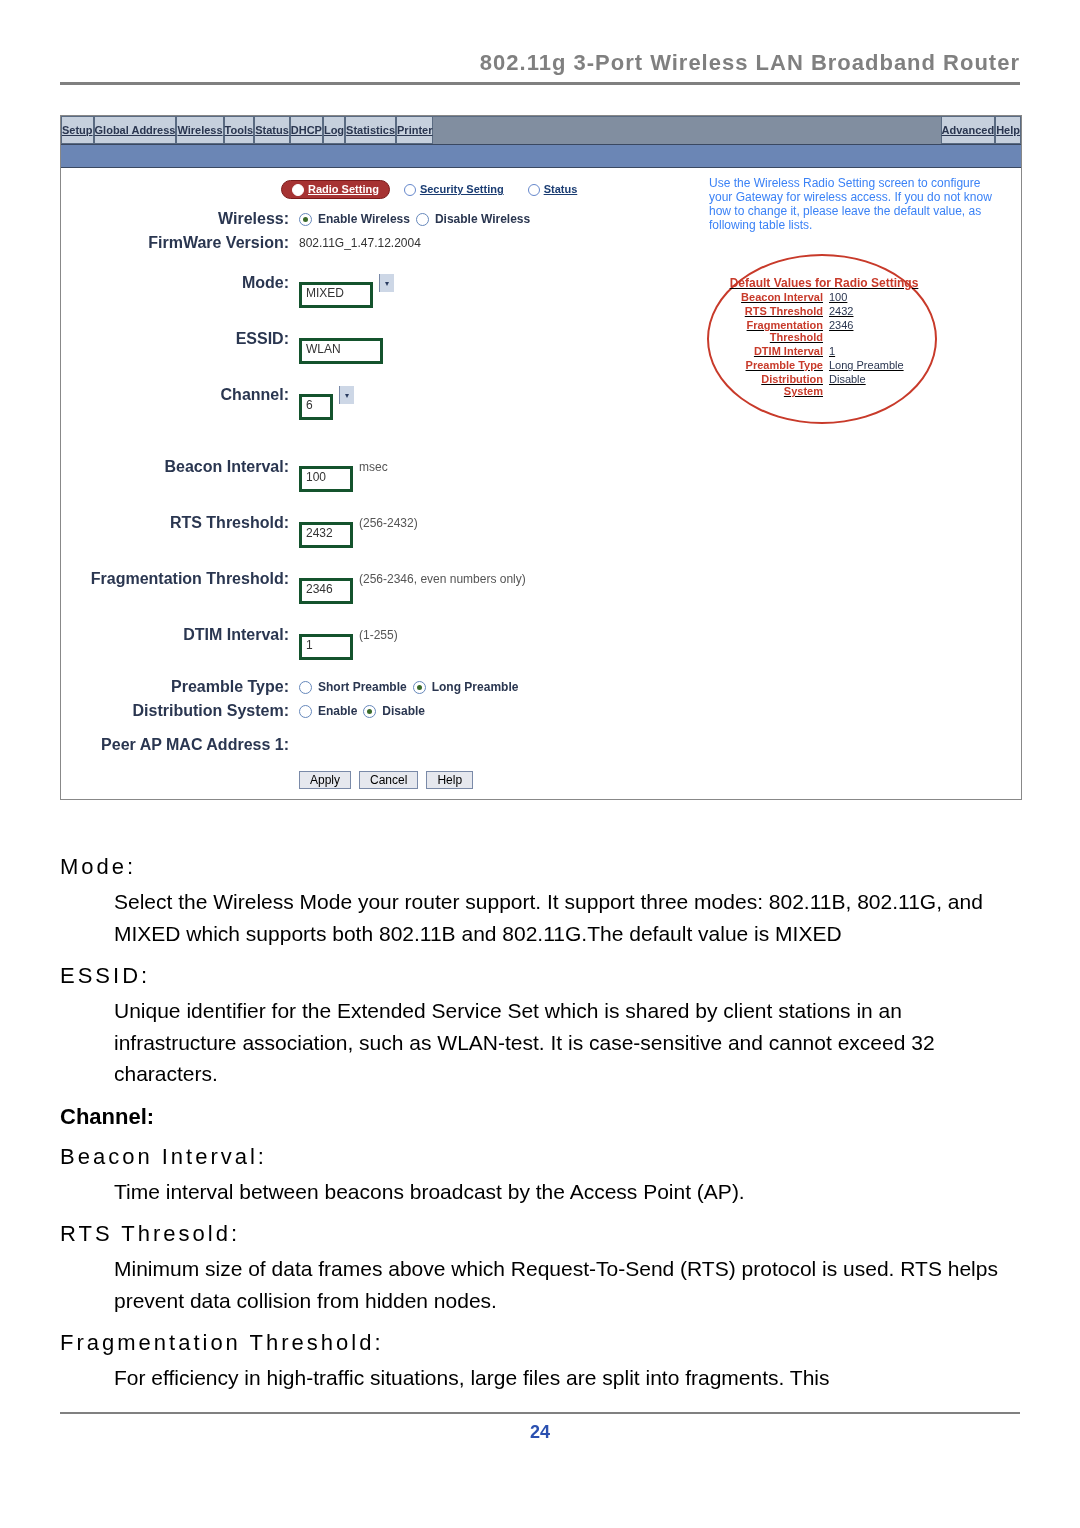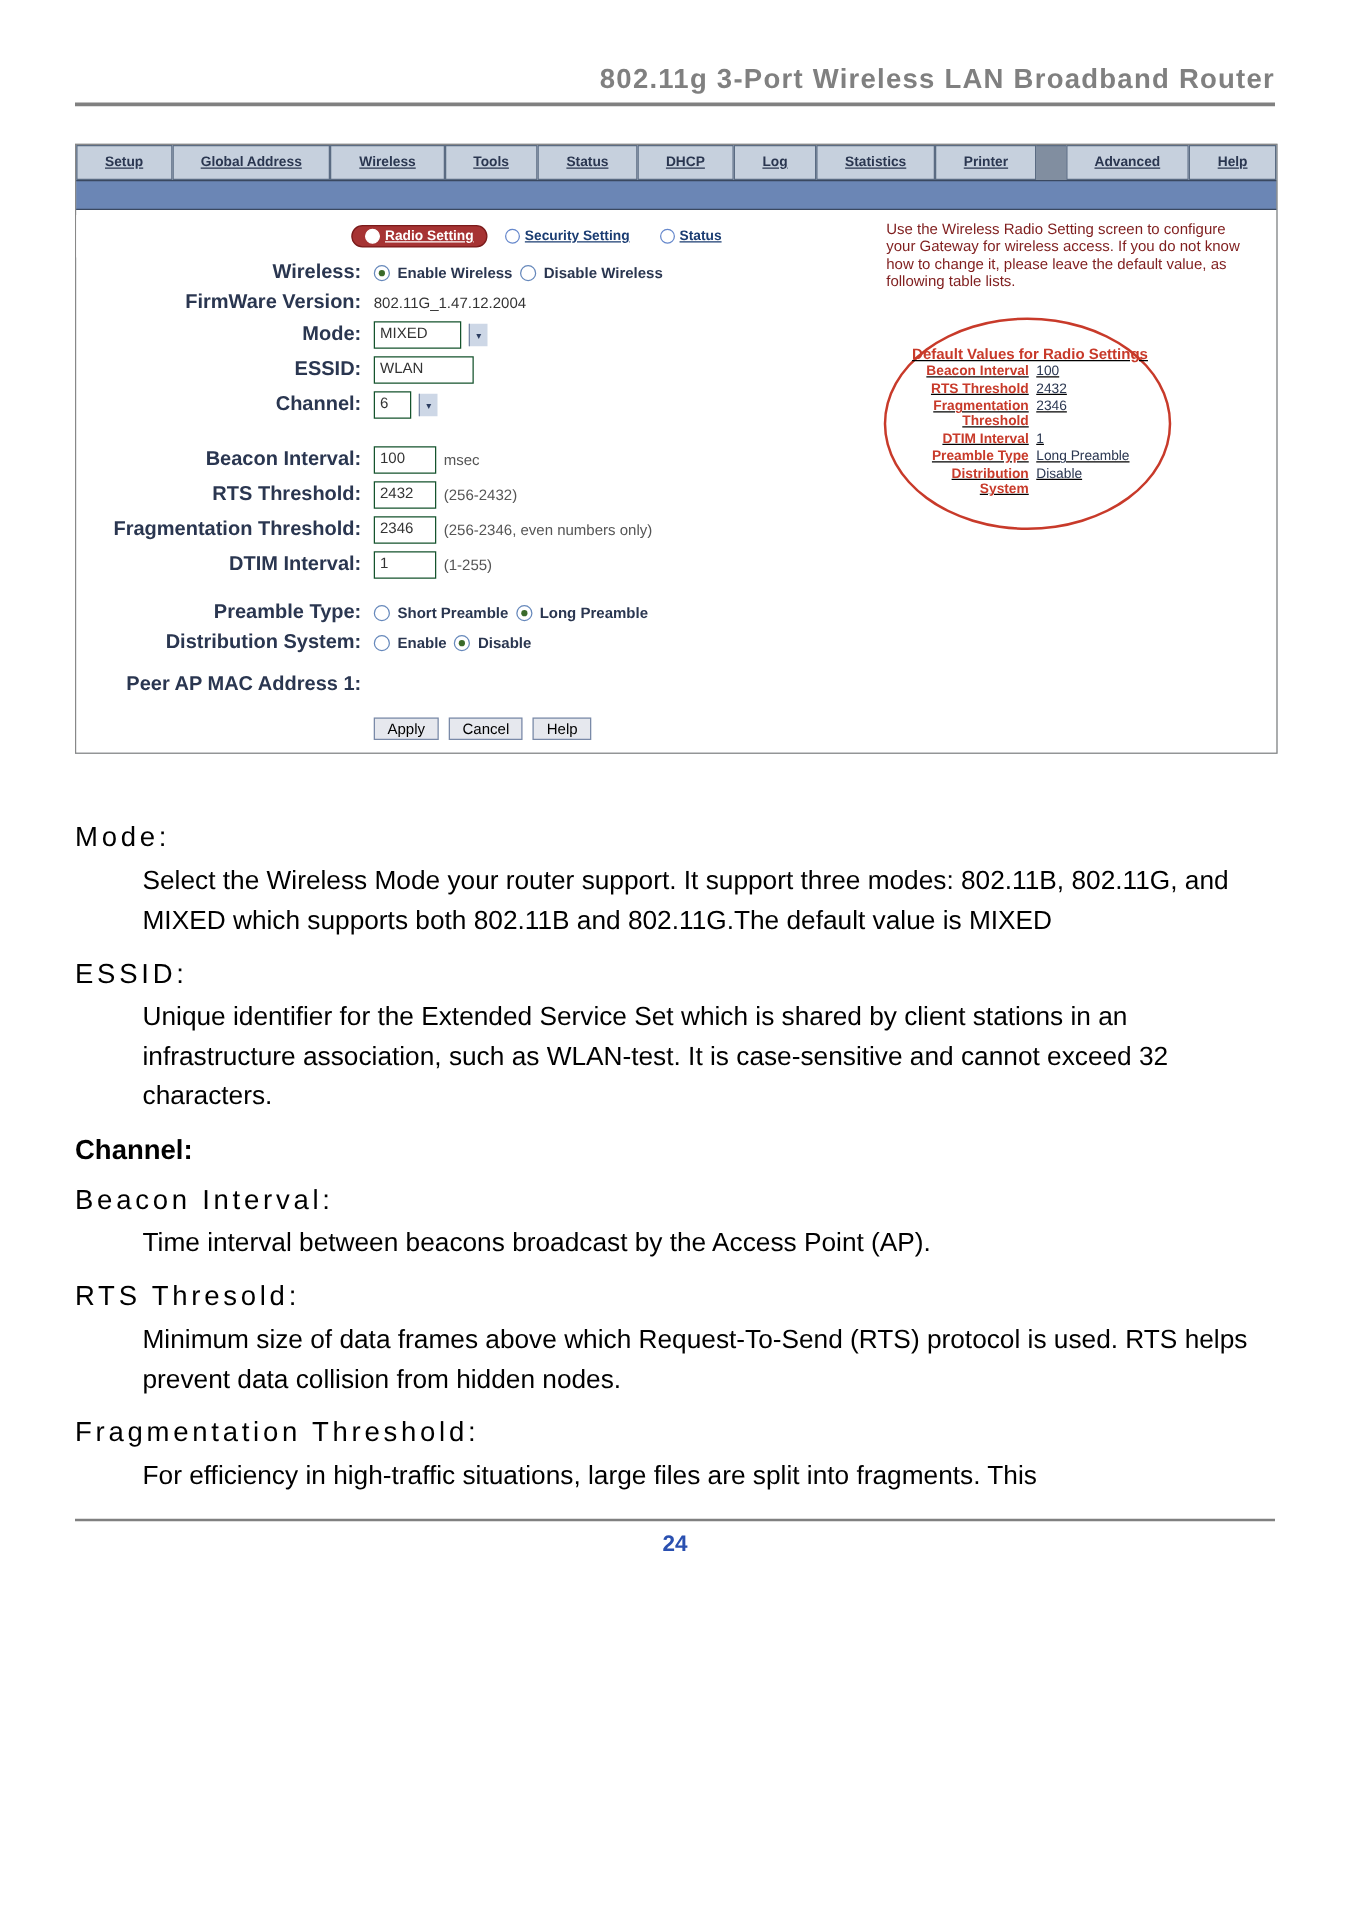--- a/index.html
+++ b/index.html
@@ -2,48 +2,48 @@
 <html><head>
 <meta charset="utf-8">
 <style>
   body { margin:0; font-family: Arial, sans-serif; background:#fff; width:1080px; }
   .page { padding: 40px 60px; }
   .header-title { color:#808080; font-size:22px; font-weight:bold; text-align:right; letter-spacing:1px; padding: 10px 0 6px 0; border-bottom:3px solid #808080; margin-bottom:30px;}
   .screenshot-box { border:1px solid #888; width: 960px; margin:0 auto 30px auto; font-family: Tahoma, sans-serif; font-size:12px; background:#9fa6ad; }
 
   
   .tabbar { display:flex; background:#818ea0; height:28px; align-items:stretch; }
-  .tabbar .tab { border:1px solid #5a6b82; background:#c6d0dd; color:#2a3650; font-weight:bold; padding:0 22px; display:flex; align-items:center; font-size:11px; text-decoration:underline; cursor:pointer; }
+  .tabbar .tab { border:1px solid #5a6b82; background:#c6d0dd; color:#2a3650; font-weight:bold; padding:0 0; display:flex; align-items:center; font-size:11px; text-decoration:underline; cursor:pointer; }
   .tabbar .spacer { flex:1; background:#818ea0; border-top:1px solid #5a6b82;}
   .blue-strip { background:#6b86b5; height:22px; border-top:1px solid #3a4860; border-bottom:1px solid #3a4860; }
 
   
   .subtabs { display:flex; gap:4px; align-items:center; padding:8px 0 8px 220px; background:#fff; }
   .subtab { border-radius:10px; padding:2px 10px; font-weight:bold; font-size:11px; text-decoration:underline; color:#1a3c72; }
   .subtab.active { background:#a63333; color:#fff; text-decoration:underline; border:1px solid #7a1a1a;}
   .subtab .radio { display:inline-block; width:10px; height:10px; border-radius:50%; border:1px solid #6688cc; background:#fff; margin-right:4px; vertical-align:middle;}
   .subtab.active .radio { background:#fff; border-color:#fff;}
 
   .mainrow { display:flex; background:#fff; }
   .leftcol { width:640px; padding:4px 0 10px 0; }
   .rightcol { width:300px; padding:8px 10px 10px 6px; }
 
   .form-row { display:flex; align-items:center; padding:3px 0; }
   .label { width:228px; text-align:right; color:#2a3650; font-weight:bold; font-size:16px; padding-right:10px; }
   .val { color:#333; font-size:12px; display:flex; align-items:center; gap:6px; flex-wrap:wrap;}
-  .input-box { border:1px solid #14532d; background:#fff; padding:1px 4px; height:18px; font-size:12px; }
+  .input-box { border:3px solid #14532d; background:#fff; padding:1px 4px; height:18px; font-size:12px;margin-top:24px; }
   .sel-arrow { background:#cdd7e6; border-left:1px solid #7a8aa8; width:14px; height:18px; display:inline-flex; align-items:center; justify-content:center; font-size:8px; color:#2a3c60; }
   .hint { color:#555; font-size:12px; }
   .radio-dot { width:11px; height:11px; border-radius:50%; border:1px solid #6688bb; display:inline-flex; align-items:center; justify-content:center; }
   .radio-dot.sel::after{ content:""; width:5px; height:5px; background:#3a6a2a; border-radius:50%; }
 
   .btn { border:1px solid #7a8aa8; background:#e6e8ee; padding:1px 10px; font-size:12px; cursor:pointer;}
   .btn-row { display:flex; gap:8px; padding-left:238px; margin-top:14px;}
 
-  .helpbox { background:#fff; color:#7f1d1d; font-size:12px; padding:0 2px 12px 2px;}
+  .helpbox { background:#fff; color:#3b82f6; font-size:12px; padding:0 2px 12px 2px;}
   .defaults { margin-top:10px; border:2px solid #c83a2a; border-radius:50%/50%; width:230px; height:170px; position:relative; padding:20px 10px 10px 14px; box-sizing:border-box;text-decoration:underline;}
   .def-title { color:#c83a2a; font-weight:bold; font-size:12px; text-align:center; line-height:1.2;}
   .def-row { display:flex; font-size:11px; padding:1px 0;}
   .def-row .dl { width:100px; color:#c83a2a; font-weight:bold; text-align:right; padding-right:6px;}
   .def-row .dv { color:#2a3650; }
 
   
   .doc { padding-top:10px; }
   .term { font-size:22px; letter-spacing:3px; margin-top:14px; }
   .bold-term { font-weight:bold; font-size:22px; margin-top:14px; letter-spacing:0;}

